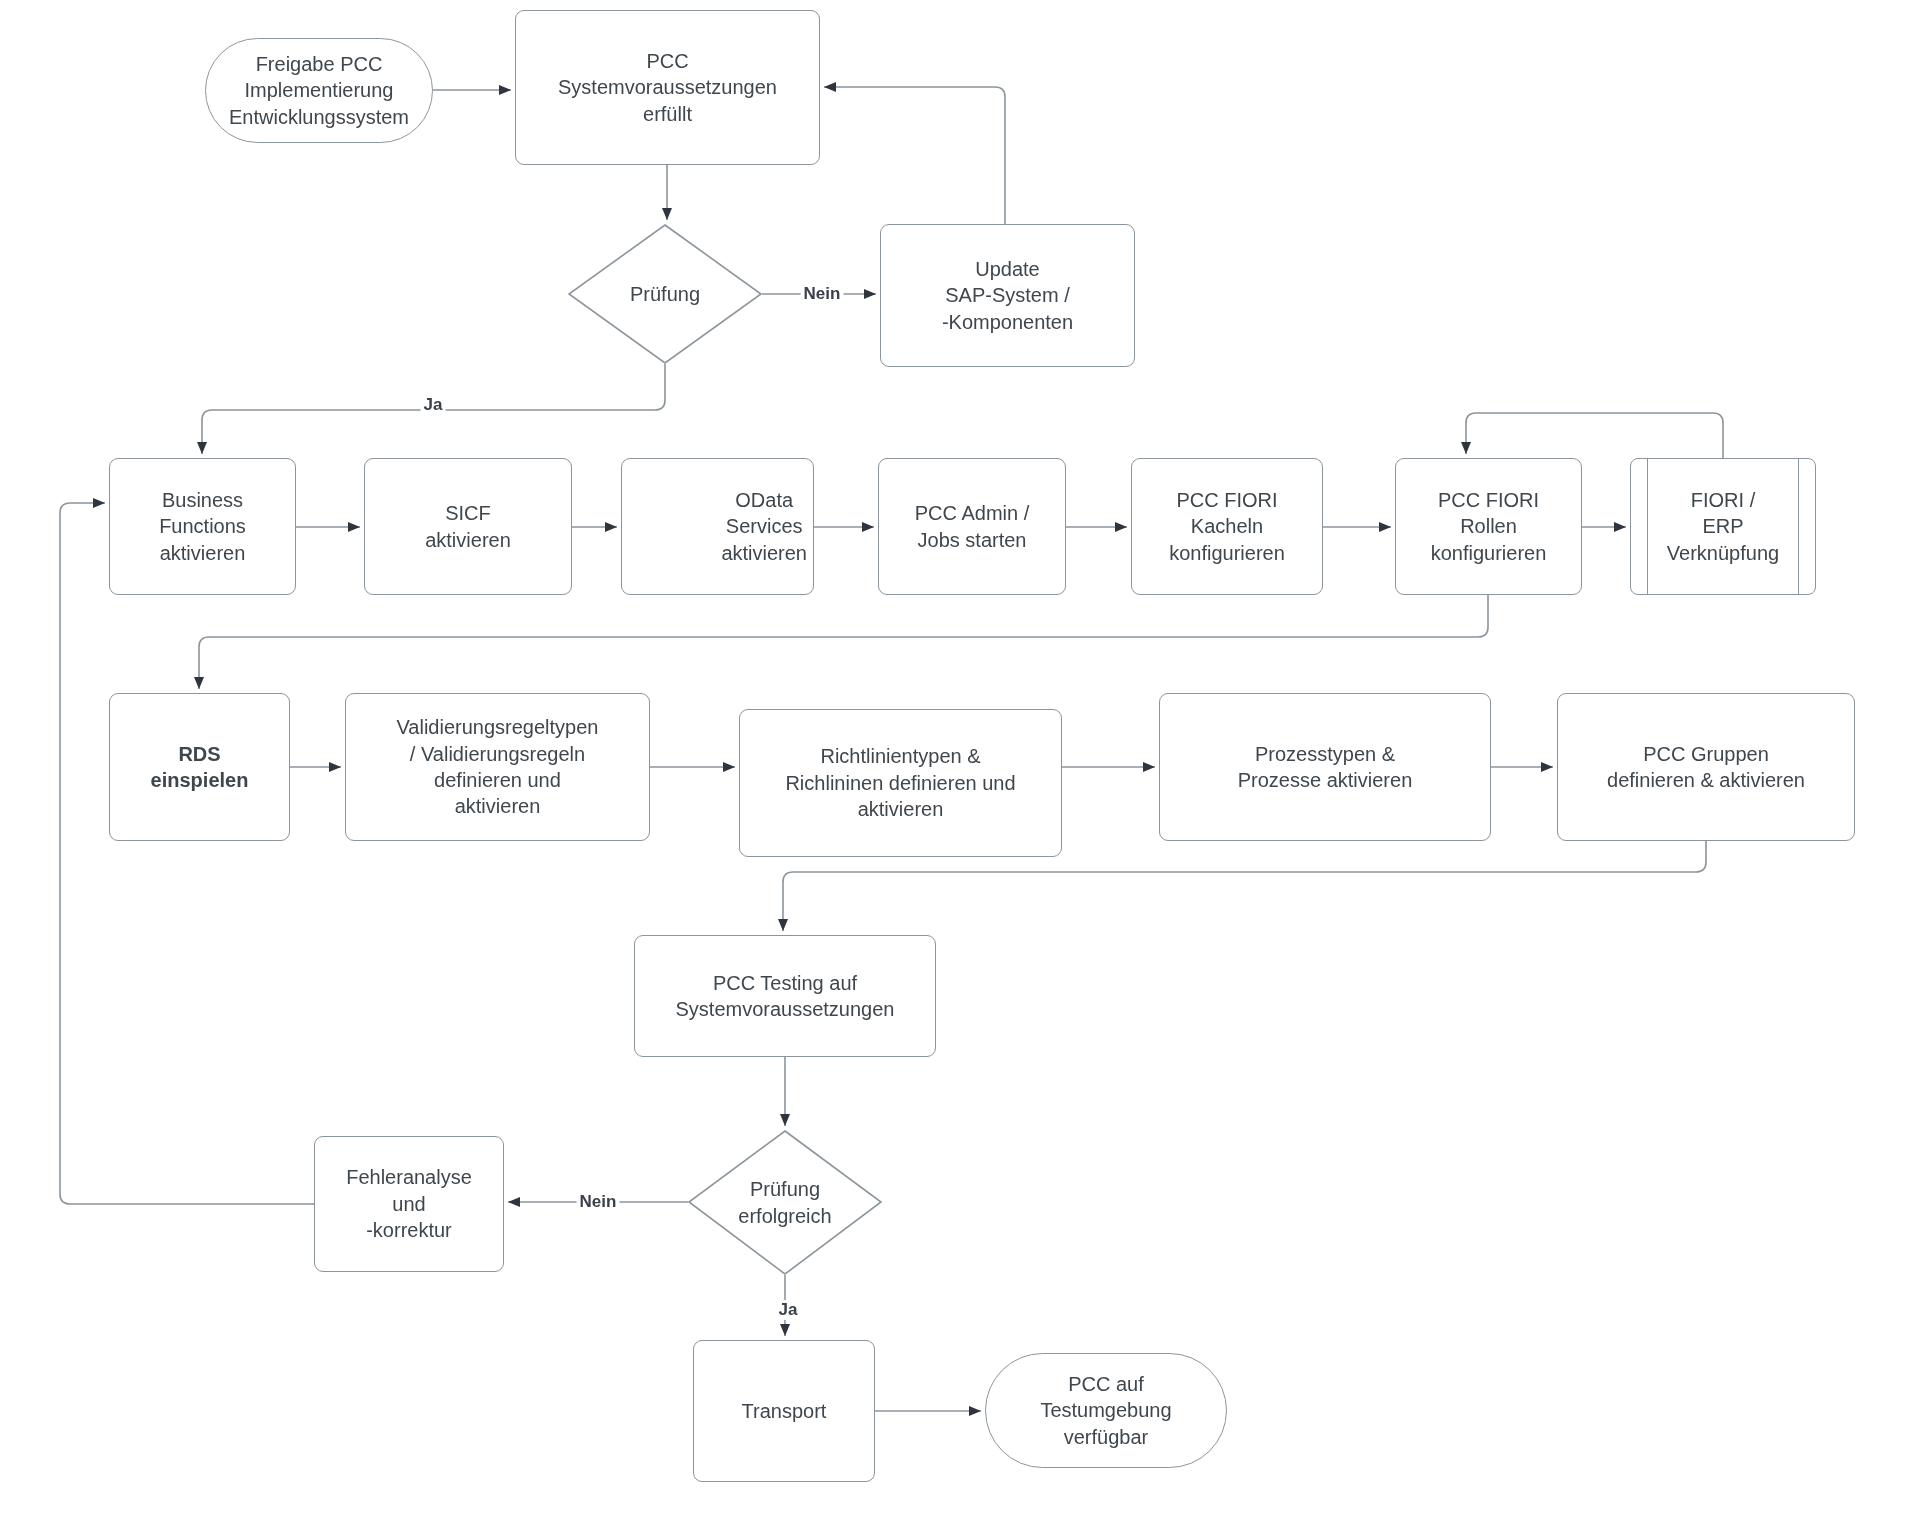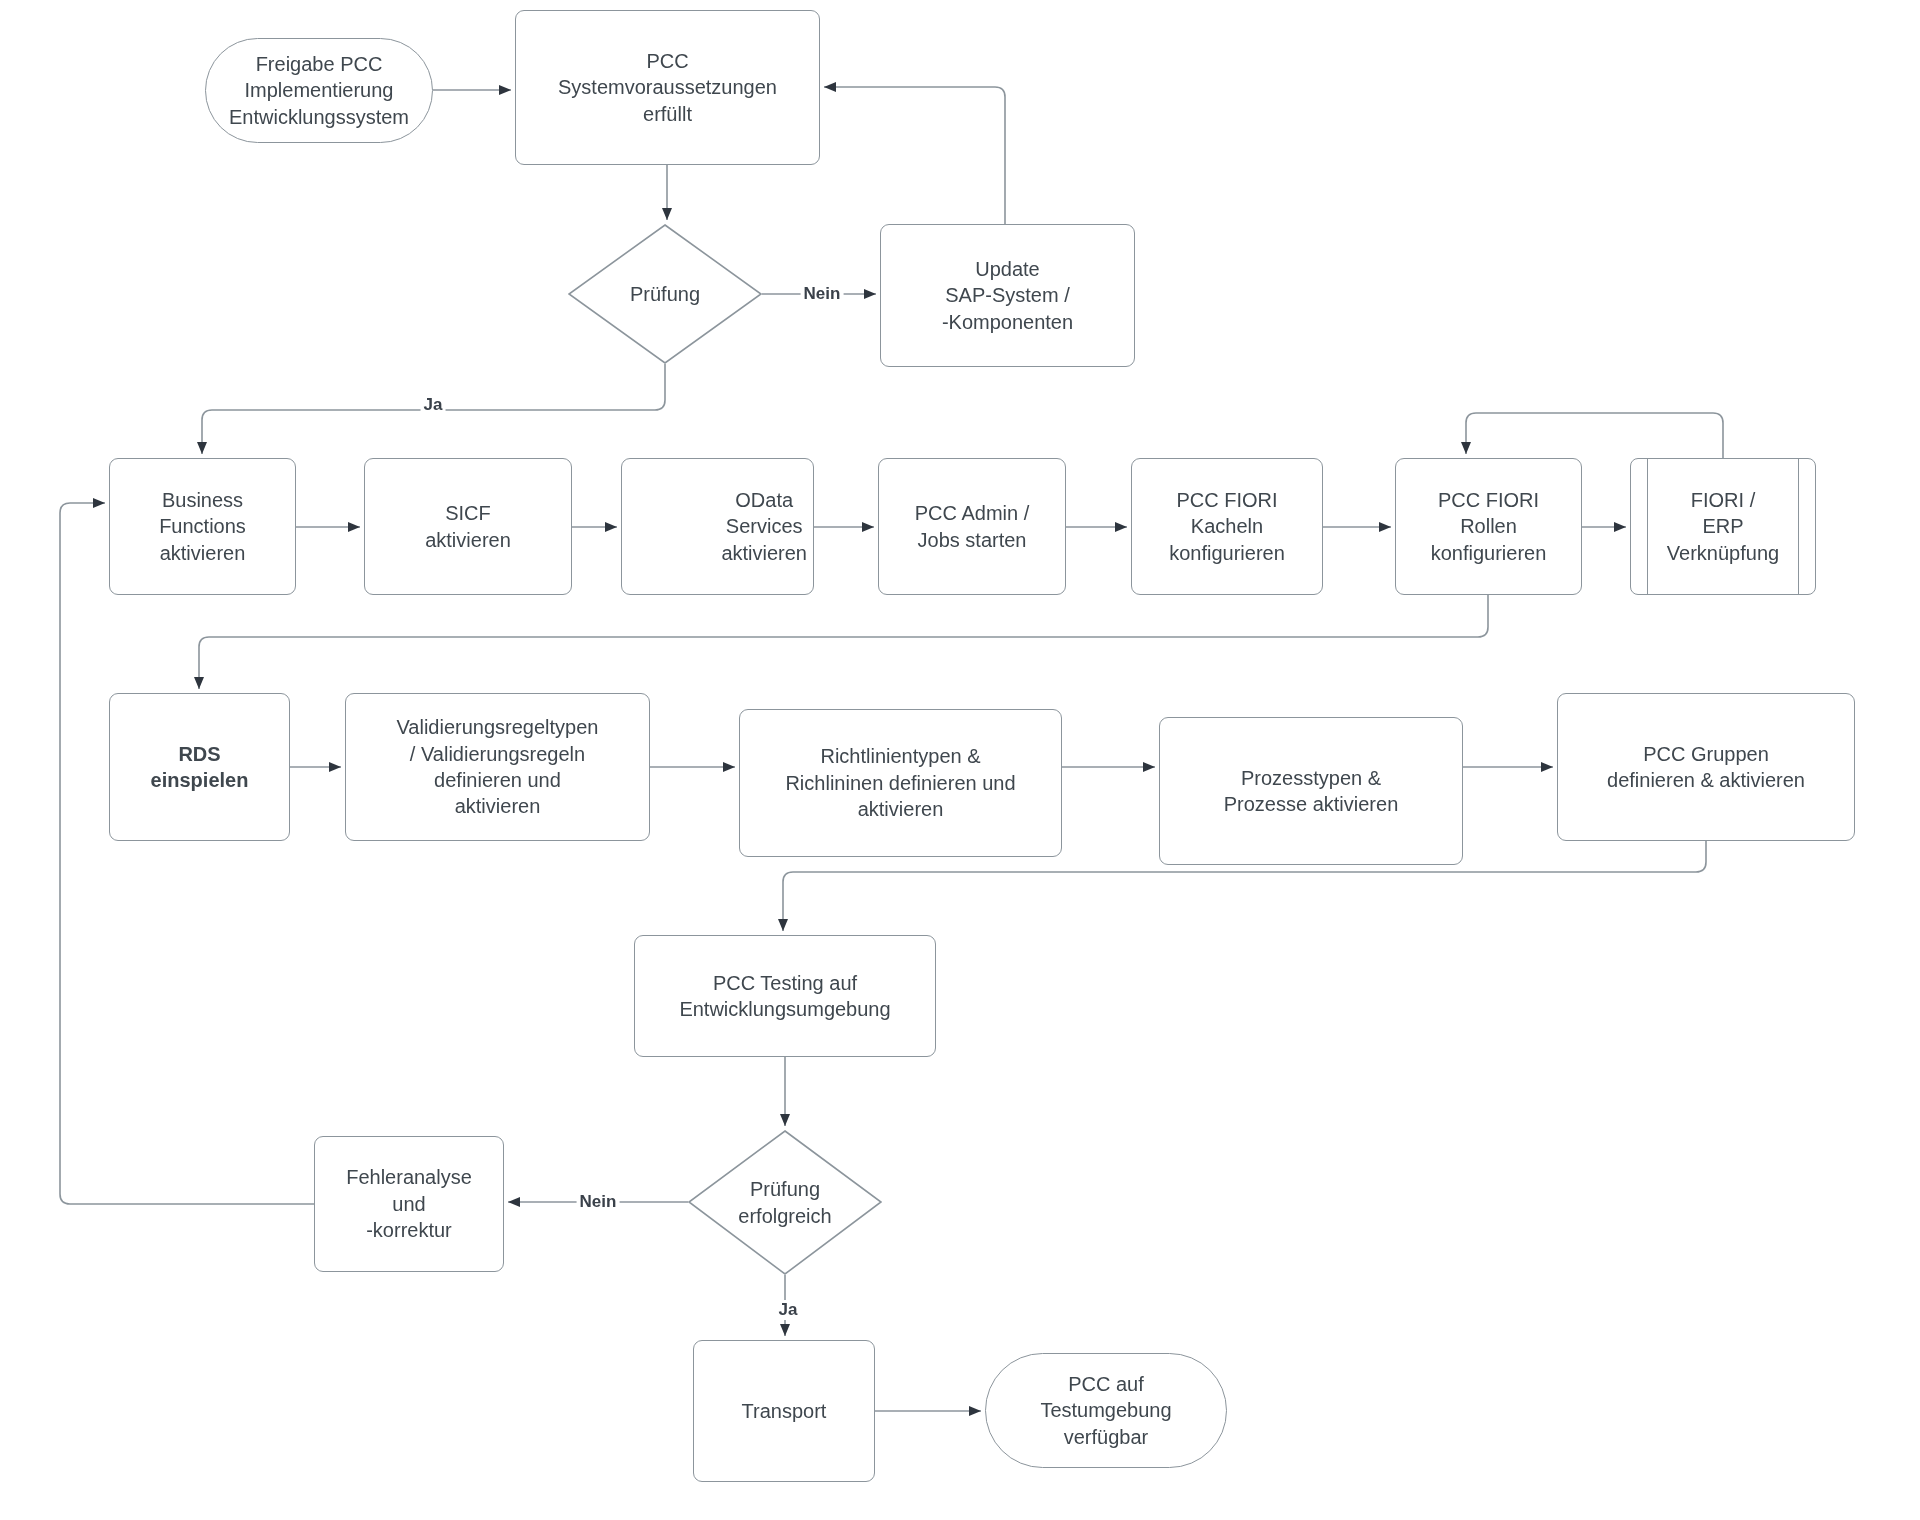--- a/index.html
+++ b/index.html
@@ -175,32 +175,32 @@
     <span>Validierungsregeltypen
 / Validierungsregeln
 definieren und
 aktivieren</span>
   </div>
   <div class="node" style="left:739px; top:693px; width:323px; height:148px;margin-top:16px;">
     <span>Richtlinientypen &amp;
 Richlininen definieren und
 aktivieren</span>
   </div>
-  <div class="node" style="left:1159px; top:717px; width:304px; height:148px;">
+  <div class="node" style="left:1159px; top:693px; width:332px; height:148px;">
     <span>Prozesstypen &amp;
 Prozesse aktivieren</span>
   </div>
   <div class="node" style="left:1557px; top:693px; width:298px; height:148px;">
     <span>PCC Gruppen
 definieren &amp; aktivieren</span>
   </div>
 
   <div class="node" style="left:634px; top:935px; width:302px; height:122px;">
     <span>PCC Testing auf
-Entwicklungsumgebung</span>
+Systemvoraussetzungen</span>
   </div>
 
   <div class="node decision" style="left:688px; top:1130px; width:194px; height:145px;">
     <svg width="194" height="145" viewBox="0 0 194 145">
       <polygon points="97,1 193,72 97,144 1,72"></polygon>
     </svg>
     <span class="label">Prüfung
 erfolgreich</span>
   </div>
 

